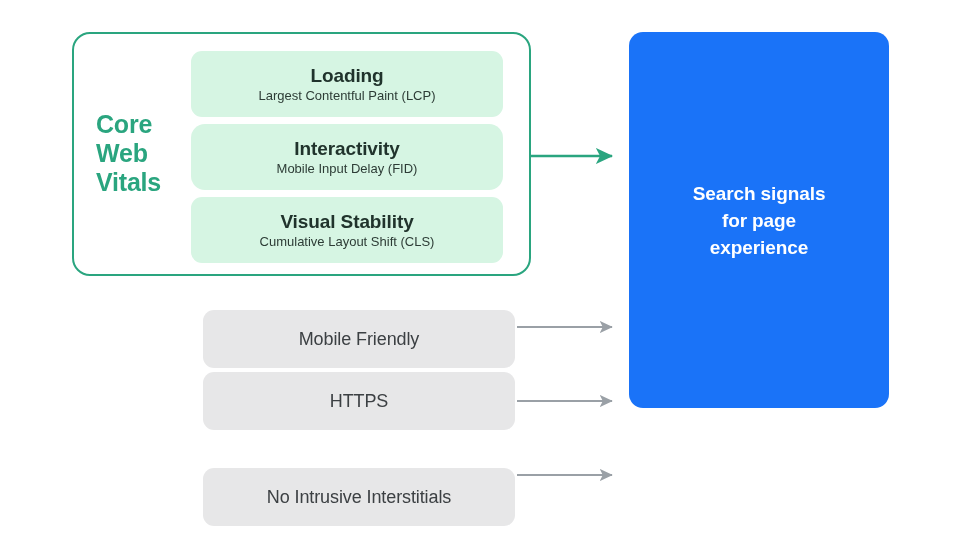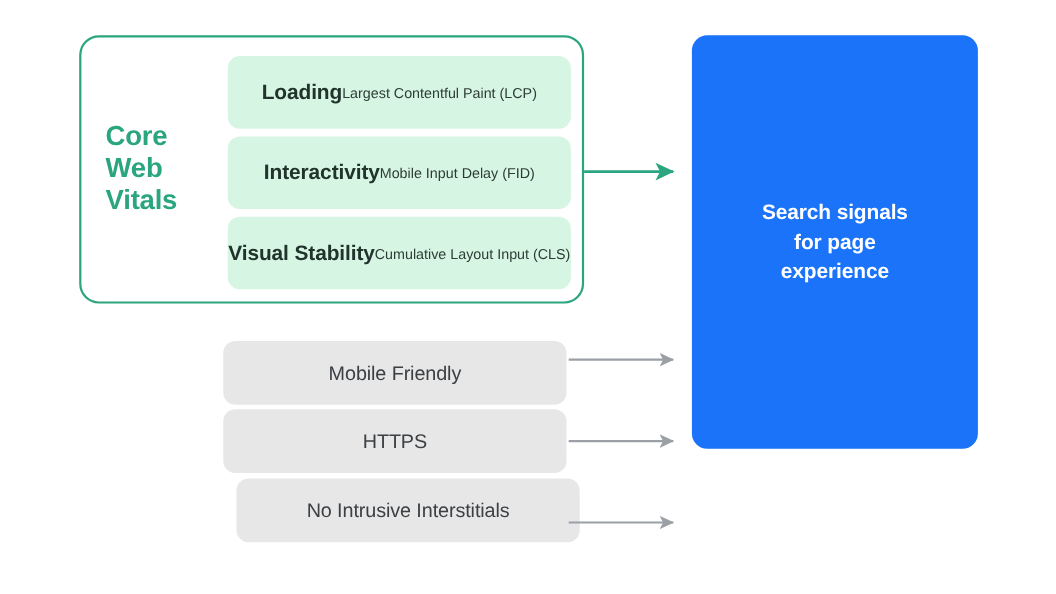--- a/index.html
+++ b/index.html
@@ -46,33 +46,33 @@
     color: #2aa57f;
     font-size: 25px;
     font-weight: bold;
     line-height: 29px;
     letter-spacing: -0.2px;
   }
 
   
   .vital-card {
     position: absolute;
-    left: 207px;
+    left: 191px;
     width: 312px;
     height: 66px;
     background: #d6f5e3;
     border-radius: 11px;
     display: flex;
-    flex-direction: row;
+    flex-direction: column;
     align-items: center;
     justify-content: center;
     box-sizing: border-box;
   }
   .vital-card.c0 { top: 51px; }
-  .vital-card.c1 { top: 124px; }
+  .vital-card.c1 { top: 124px; border-radius: 14px; }
   .vital-card.c2 { top: 197px; }
 
   .vital-title {
     color: #20332c;
     font-size: 19px;
     font-weight: bold;
     line-height: 23px;
     letter-spacing: -0.1px;
   }
   .vital-sub {
@@ -90,21 +90,21 @@
     width: 312px;
     height: 58px;
     background: #e7e7e8;
     border-radius: 11px;
     display: flex;
     align-items: center;
     justify-content: center;
   }
   .gray-box.g0 { top: 310px; }
   .gray-box.g1 { top: 372px; justify-content: center; }
-  .gray-box.g2 { top: 435px; margin-left: 12px; }
+  .gray-box.g2 { top: 468px; }
 
   .gray-label {
     color: #3c4043;
     font-size: 18px;
     font-weight: normal;
     letter-spacing: -0.1px;
   }
 
   
   .blue-panel {
@@ -161,21 +161,21 @@
     <div class="vital-sub">Largest Contentful Paint (LCP)</div>
   </div>
 
   <div class="vital-card c1">
     <div class="vital-title">Interactivity</div>
     <div class="vital-sub">Mobile Input Delay (FID)</div>
   </div>
 
   <div class="vital-card c2">
     <div class="vital-title">Visual Stability</div>
-    <div class="vital-sub">Cumulative Layout Input (CLS)</div>
+    <div class="vital-sub">Cumulative Layout Shift (CLS)</div>
   </div>
 
   <div class="gray-box g0">
     <div class="gray-label">Mobile Friendly</div>
   </div>
 
   <div class="gray-box g1">
     <div class="gray-label">HTTPS</div>
   </div>
 

